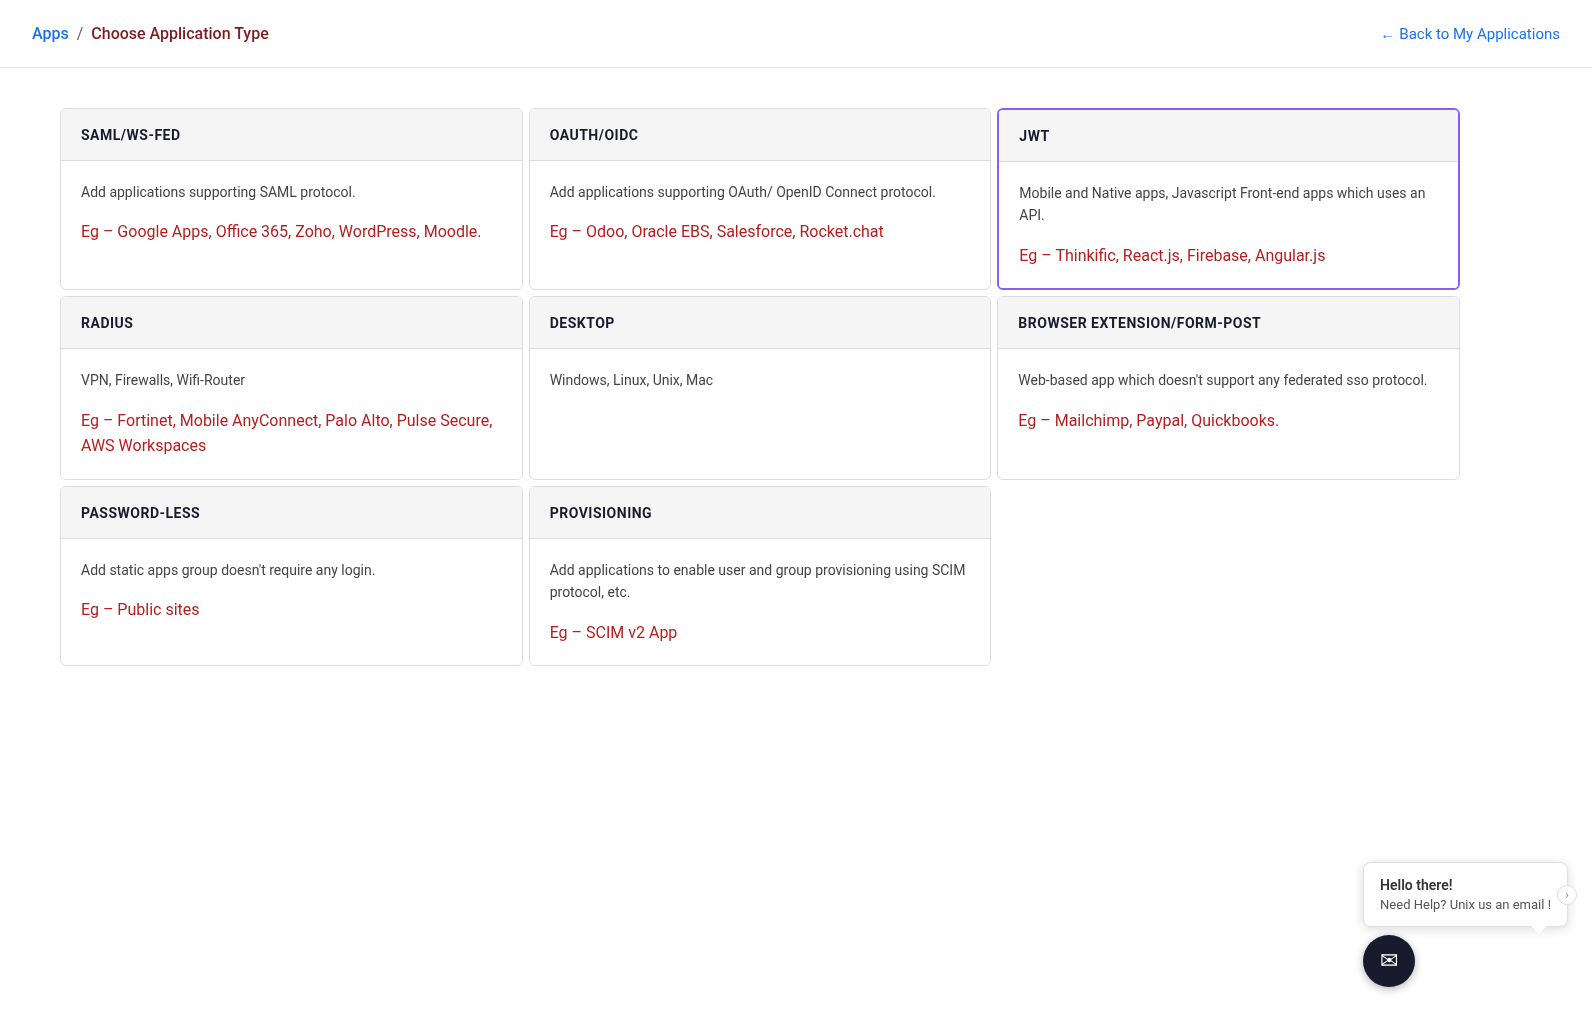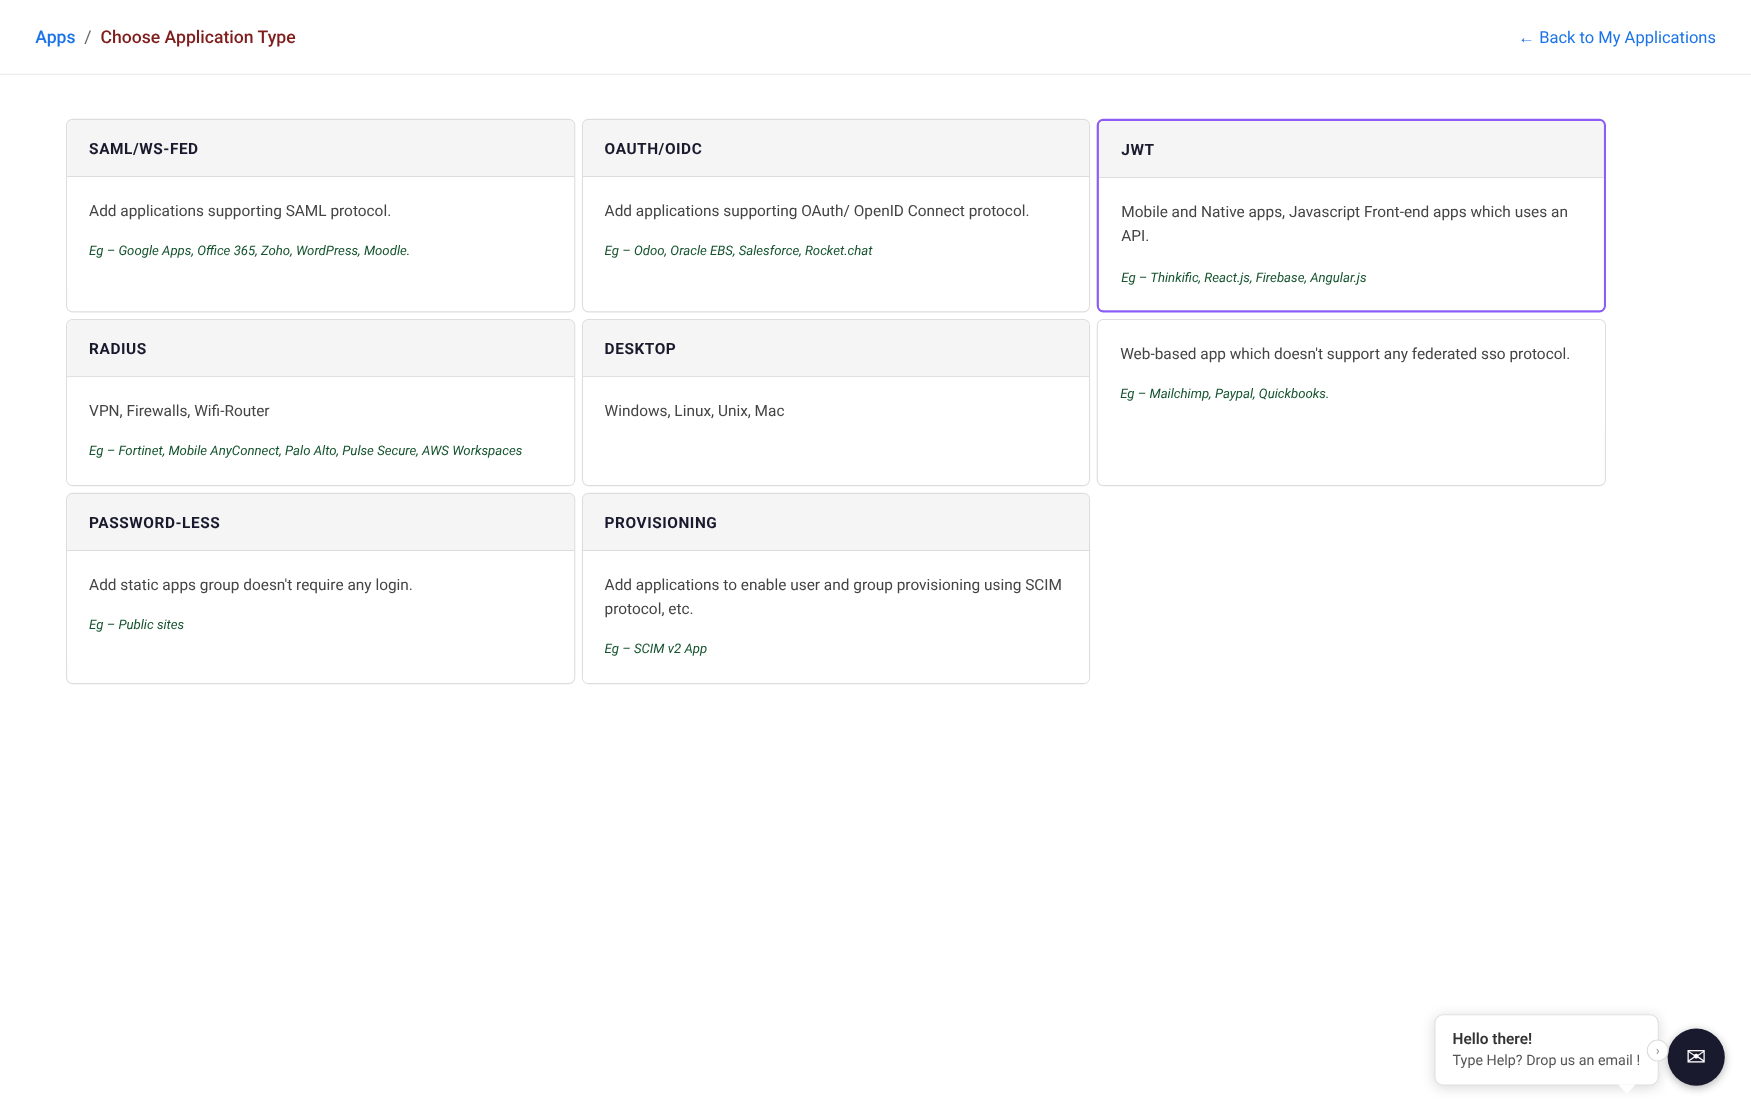--- a/index.html
+++ b/index.html
@@ -106,33 +106,33 @@
     }
 
     .card-description {
       font-size: 14px;
       color: #444;
       line-height: 1.6;
       margin-bottom: 16px;
     }
 
     .card-examples {
-      font-size: 12px;
-      color: #14532d;
+      font-size: 16px;
+      color: #b91c1c;
       line-height: 1.6;
-      font-style: italic;
     }
 
     
     .chat-container {
       position: fixed;
       bottom: 24px;
       right: 24px;
       display: flex;
-      align-items: flex-end;
+      flex-direction: column;
+      align-items: flex-start;
       gap: 8px;
     }
 
     .chat-bubble {
       background: #fff;
       border: 1px solid #e0e0e0;
       border-radius: 8px;
       padding: 14px 16px;
       box-shadow: 0 2px 12px rgba(0,0,0,0.15);
       max-width: 220px;
@@ -260,20 +260,23 @@
     </div>
       <div class="card">
       <div class="card-header">
         <span class="card-title">DESKTOP</span>
       </div>
       <div class="card-body">
         <p class="card-description">Windows, Linux, Unix, Mac</p>
       </div>
     </div>
       <div class="card">
+      <div class="card-header">
+        <span class="card-title">BROWSER EXTENSION/FORM-POST</span>
+      </div>
       <div class="card-body">
         <p class="card-description">Web-based app which doesn't support any federated sso protocol.</p>
         <p class="card-examples">Eg – Mailchimp, Paypal, Quickbooks.</p>
       </div>
     </div>
       <div class="card">
       <div class="card-header">
         <span class="card-title">PASSWORD-LESS</span>
       </div>
       <div class="card-body">
@@ -290,19 +293,19 @@
         <p class="card-examples">Eg – SCIM v2 App</p>
       </div>
     </div>
       <div class="card card-empty"></div>
     </div>
 </div>
 
 <div class="chat-container">
   <div class="chat-bubble" style="position:relative;">
     <div class="chat-bubble-hello">Hello there!</div>
-    <div class="chat-bubble-text">Type Help? Drop us an email !</div>
+    <div class="chat-bubble-text">Need Help? Unix us an email !</div>
     <div class="chat-expand-btn">›</div>
   </div>
   <button class="chat-button">
     <span class="chat-icon">✉</span>
   </button>
 </div>
 
 </body></html>

